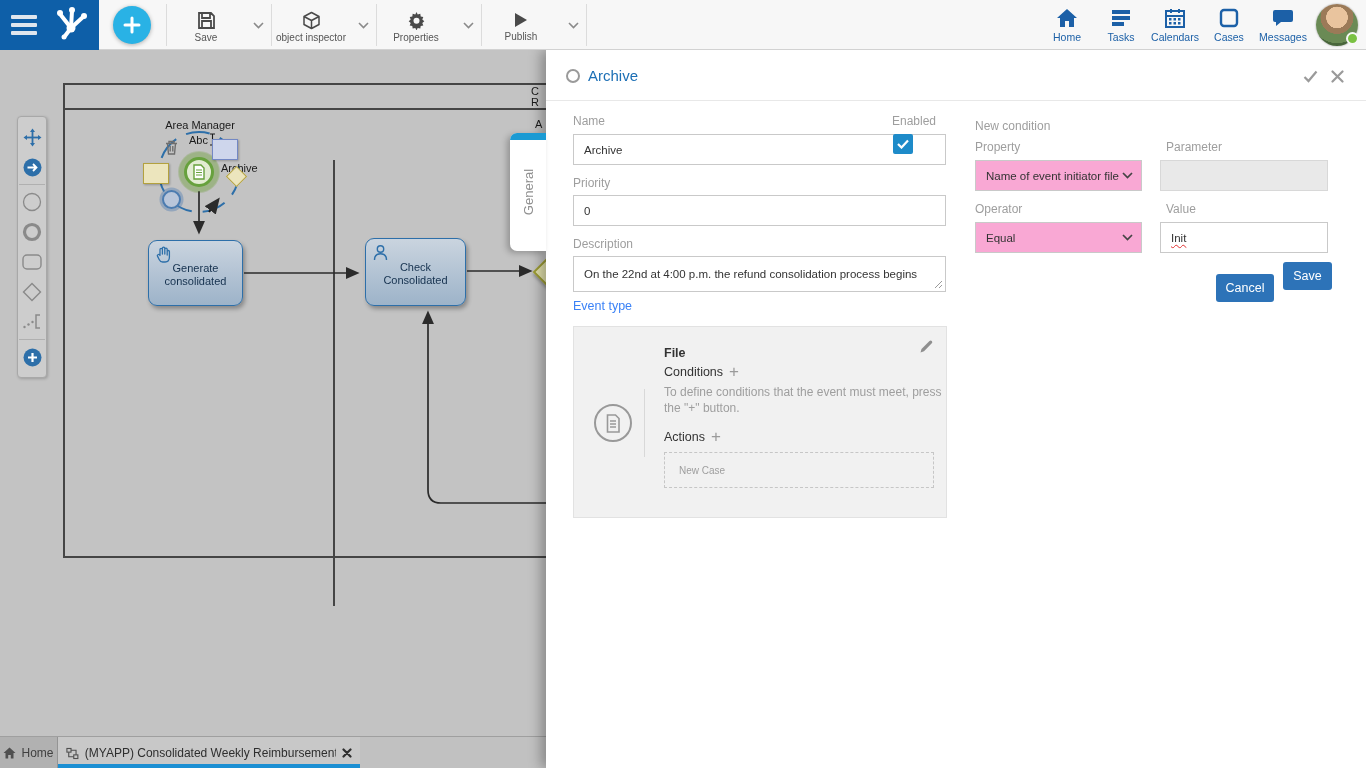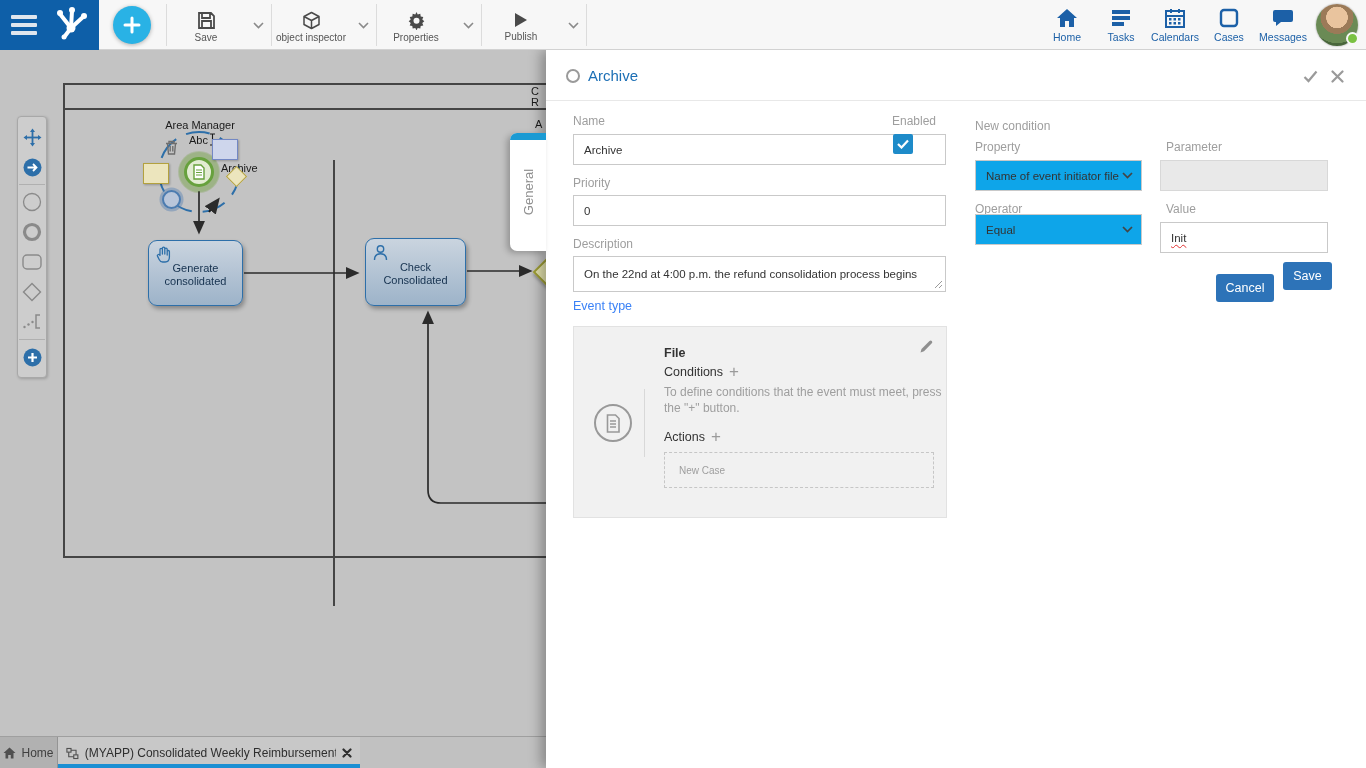--- a/index.html
+++ b/index.html
@@ -68,21 +68,21 @@
   .gen-text { position:absolute; left:50%; top:50%; transform:translate(-50%,-50%) rotate(-90deg); font-size:13px; color:#8f8f8f; white-space:nowrap; }
   .phead-circle { position:absolute; left:20px; top:19px; width:14px; height:14px; border:2px solid #9a9a9a; border-radius:50%; }
   .ptitle { position:absolute; left:42px; top:17px; font-size:15px; color:#1c6fb5; }
   .phead-ic { position:absolute; top:19px; cursor:pointer; }
   .pdivider { position:absolute; left:0; top:50px; width:100%; height:1px; background:#e8e8e8; }
 
   .flabel { position:absolute; font-size:12px; color:#9e9e9e; }
   .dlabel { position:absolute; font-size:12.5px; color:#3b82f6; }
   .finput { position:absolute; border:1px solid #c9c9c9; background:#fff; font-size:11.5px; color:#333; display:flex; align-items:center; padding:0 10px; white-space:nowrap; overflow:hidden; cursor:text; }
   .finput.disabled { background:#e9e9e9; border-color:#d8d8d8; cursor:default; }
-  .fselect { position:absolute; border:1px solid #c9c9c9; background:#0ea5e9; font-size:11.5px; color:#333; display:flex; align-items:center; padding:0 8px 0 10px; cursor:pointer; }
+  .fselect { position:absolute; border:1px solid #c9c9c9; background:#f9a8d4; font-size:11.5px; color:#333; display:flex; align-items:center; padding:0 8px 0 10px; cursor:pointer; }
   .fselect .selval { flex:1; white-space:nowrap; overflow:hidden; }
   .checkbox { position:absolute; width:20px; height:20px; background:#1e8bc9; border-radius:2px; display:flex; align-items:center; justify-content:center; cursor:pointer; }
   .resize-h { position:absolute; right:2px; bottom:2px; }
   .squiggle { text-decoration:underline; text-decoration-style:wavy; text-decoration-color:#e03030; text-decoration-thickness:1px; text-underline-offset:2px; }
 
   .etcard { position:absolute; left:27px; top:276px; width:374px; height:192px; background:#f1f1f1; border:1px solid #e2e2e2; }
   .etype-icon { position:absolute; left:20px; top:77px; width:38px; height:38px; border:2px solid #999; border-radius:50%; display:flex; align-items:center; justify-content:center; }
   .etdiv { position:absolute; left:70px; top:62px; width:1px; height:68px; background:#d8d8d8; }
   .et-name { position:absolute; left:90px; top:19px; font-size:12.5px; font-weight:bold; color:#333; }
   .et-row { position:absolute; left:90px; font-size:12.5px; color:#333; display:flex; align-items:center; gap:6px; }
@@ -459,21 +459,21 @@
         <path d="M1 1 L5.5 5.5 L10 1" fill="none" stroke="#444" stroke-width="1.7"></path>
       </svg>
   </div>
 
   <div class="flabel" style="left:620px; top:90px;">Parameter</div>
   <div class="finput disabled" style="left:614px; top:110px; width:168px; height:31px;">
       <span></span>
     </div>
 
   <div class="flabel" style="left:429px; top:152px;">Operator</div>
-  <div class="fselect" style="left:429px; top:164px; width:167px; height:31px;">
+  <div class="fselect" style="left:429px; top:172px; width:167px; height:31px;">
     <span class="selval">Equal</span>
     <svg width="11" height="7" viewBox="0 0 11 7">
         <path d="M1 1 L5.5 5.5 L10 1" fill="none" stroke="#444" stroke-width="1.7"></path>
       </svg>
   </div>
 
   <div class="flabel" style="left:620px; top:152px;">Value</div>
   <div class="finput" style="left:614px; top:172px; width:168px; height:31px;">
       <span class="squiggle">Init</span>
     </div>

